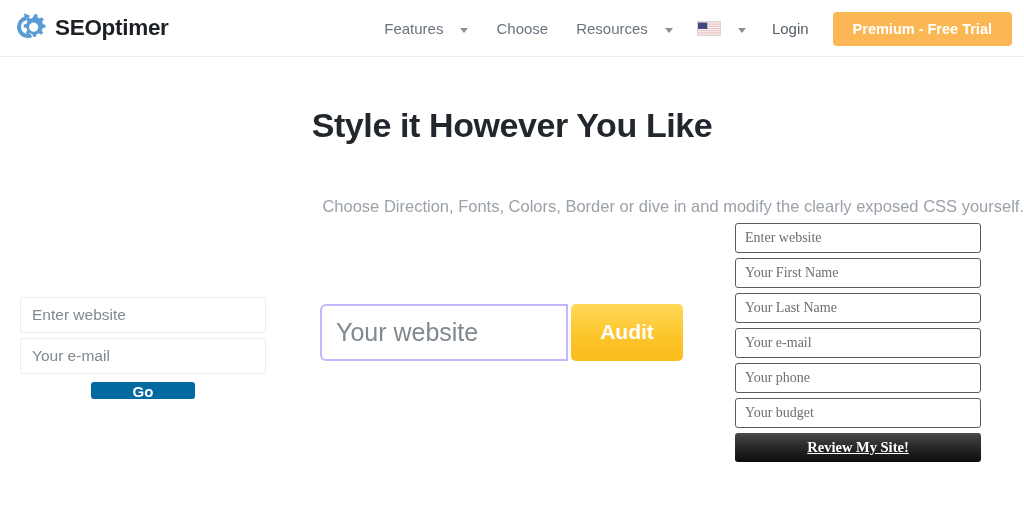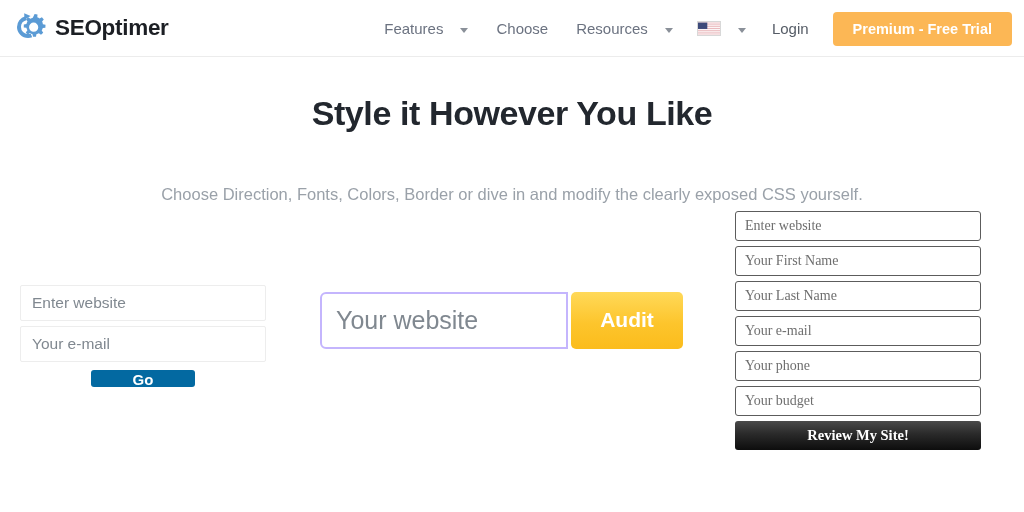--- a/index.html
+++ b/index.html
@@ -106,29 +106,30 @@
   
   .hero {
     text-align: center;
     padding-top: 36px;
   }
   .hero-title {
     font-size: 34px;
     font-weight: bold;
     color: #22272e;
     letter-spacing: -0.4px;
-    margin: 0;
+    margin: 12px;
     line-height: 1.2;
   }
   .hero-sub {
     font-size: 16.5px;
     color: #9aa1a9;
     margin: 49px 0 0 0;
     line-height: 1.4;
     font-weight: normal;
+    text-align: right;
   }
 
   
   .widgets {
     position: relative;
     height: 280px;
   }
 
   
   .widget-a {
@@ -235,20 +236,21 @@
     height: 29px;
     background: linear-gradient(to bottom, #4a4a4a 0%, #2a2a2a 45%, #0d0d0d 100%);
     color: #ffffff;
     font-size: 14.5px;
     font-weight: bold;
     border: none;
     border-radius: 3px;
     cursor: pointer;
     font-family: "Liberation Serif", serif;
     margin-top: 1px;
+    text-decoration: underline;
   }
 </style>
 </head>
 <body>
 
 <div class="header">
 
   <div class="logo-block">
     <svg class="logo-mark" viewBox="0 0 34 34">
       <g fill="#5b9bd5">

